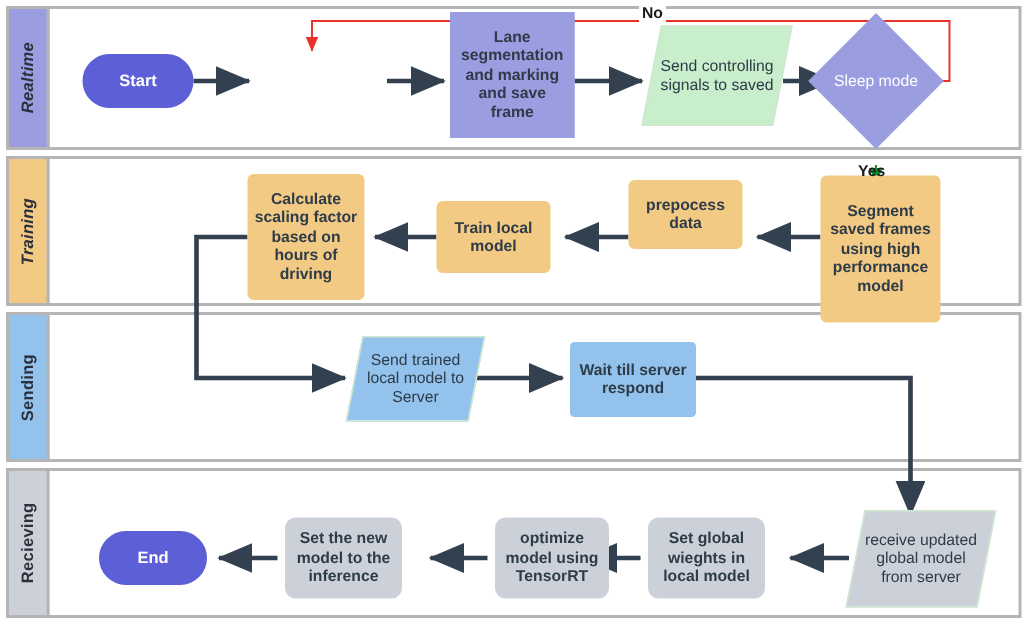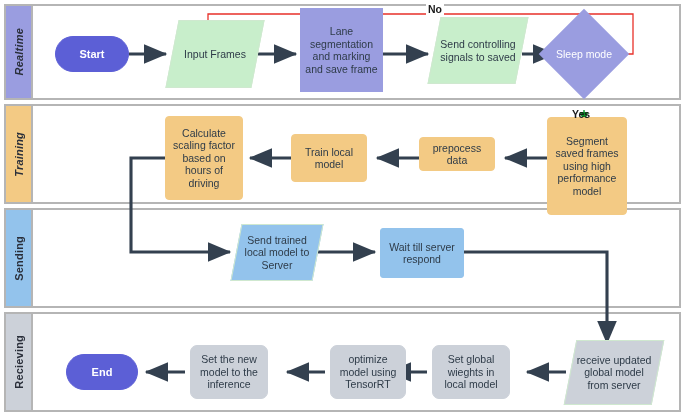--- a/index.html
+++ b/index.html
@@ -47,20 +47,21 @@
     box-sizing:border-box;
     display:flex;
     align-items:center;
     justify-content:center;
     text-align:center;
     font-size:10.5px;
     line-height:12.5px;
     color:#2e3b48;
     z-index:6;
     padding:2px 3px;
+    font-weight:bold;
   }
   .node.terminator{
     border-radius:999px;
     background:#5c5fd6;
     color:#ffffff;
     font-weight:bold;
     font-size:11px;
     border:1px solid #5c5fd6;
   }
   .node.process-purple{
@@ -214,24 +215,20 @@
     <path d="M613,54 L633,54 L633,14 L208,14 L208,34" stroke="#e8312a" stroke-width="1.3" fill="none" marker-end="url(#ahr)"></path>
 
     <path d="M584,86 L584,94" stroke="#0a8f2a" stroke-width="1.4" fill="none"></path>
     <path d="M584,110 L584,122" stroke="#0a8f2a" stroke-width="1.4" fill="none" marker-end="url(#ahg)"></path>
   </svg>
 
   <div class="node terminator" style="left:55px;top:36px;width:74px;height:36px;">
     <span>Start</span>
   </div>
 
-  <div class="para green" style="left:172px;top:20px;width:86px;height:68px;">
-    <div class="shape"></div>
-    <div class="label">Input Frames</div>
-  </div>
 
   <div class="node process-purple" style="left:300px;top:8px;width:83px;height:84px;">
     <span>Lane segmentation and marking and save frame</span>
   </div>
 
   <div class="para green" style="left:434px;top:17px;width:88px;height:67px;">
     <div class="shape"></div>
     <div class="label">Send controlling signals to saved</div>
   </div>
 
@@ -240,21 +237,21 @@
     <div class="label">Sleep mode</div>
   </div>
 
   <div class="edge-label" style="left:426px;top:3px;">No</div>
   <div class="edge-label" style="left:570px;top:90px;background:transparent;margin-top:18px;">Yes</div>
 
   <div class="node process-orange" style="left:547px;top:117px;width:80px;height:98px;">
     <span>Segment saved frames using high performance model</span>
   </div>
 
-  <div class="node process-orange" style="left:419px;top:137px;width:76px;height:34px;">
+  <div class="node process-orange" style="left:419px;top:120px;width:76px;height:46px;">
     <span>prepocess data</span>
   </div>
 
   <div class="node process-orange" style="left:291px;top:134px;width:76px;height:48px;">
     <span>Train local model</span>
   </div>
 
   <div class="node process-orange" style="left:165px;top:116px;width:78px;height:84px;">
     <span>Calculate scaling factor based on hours of driving</span>
   </div>

